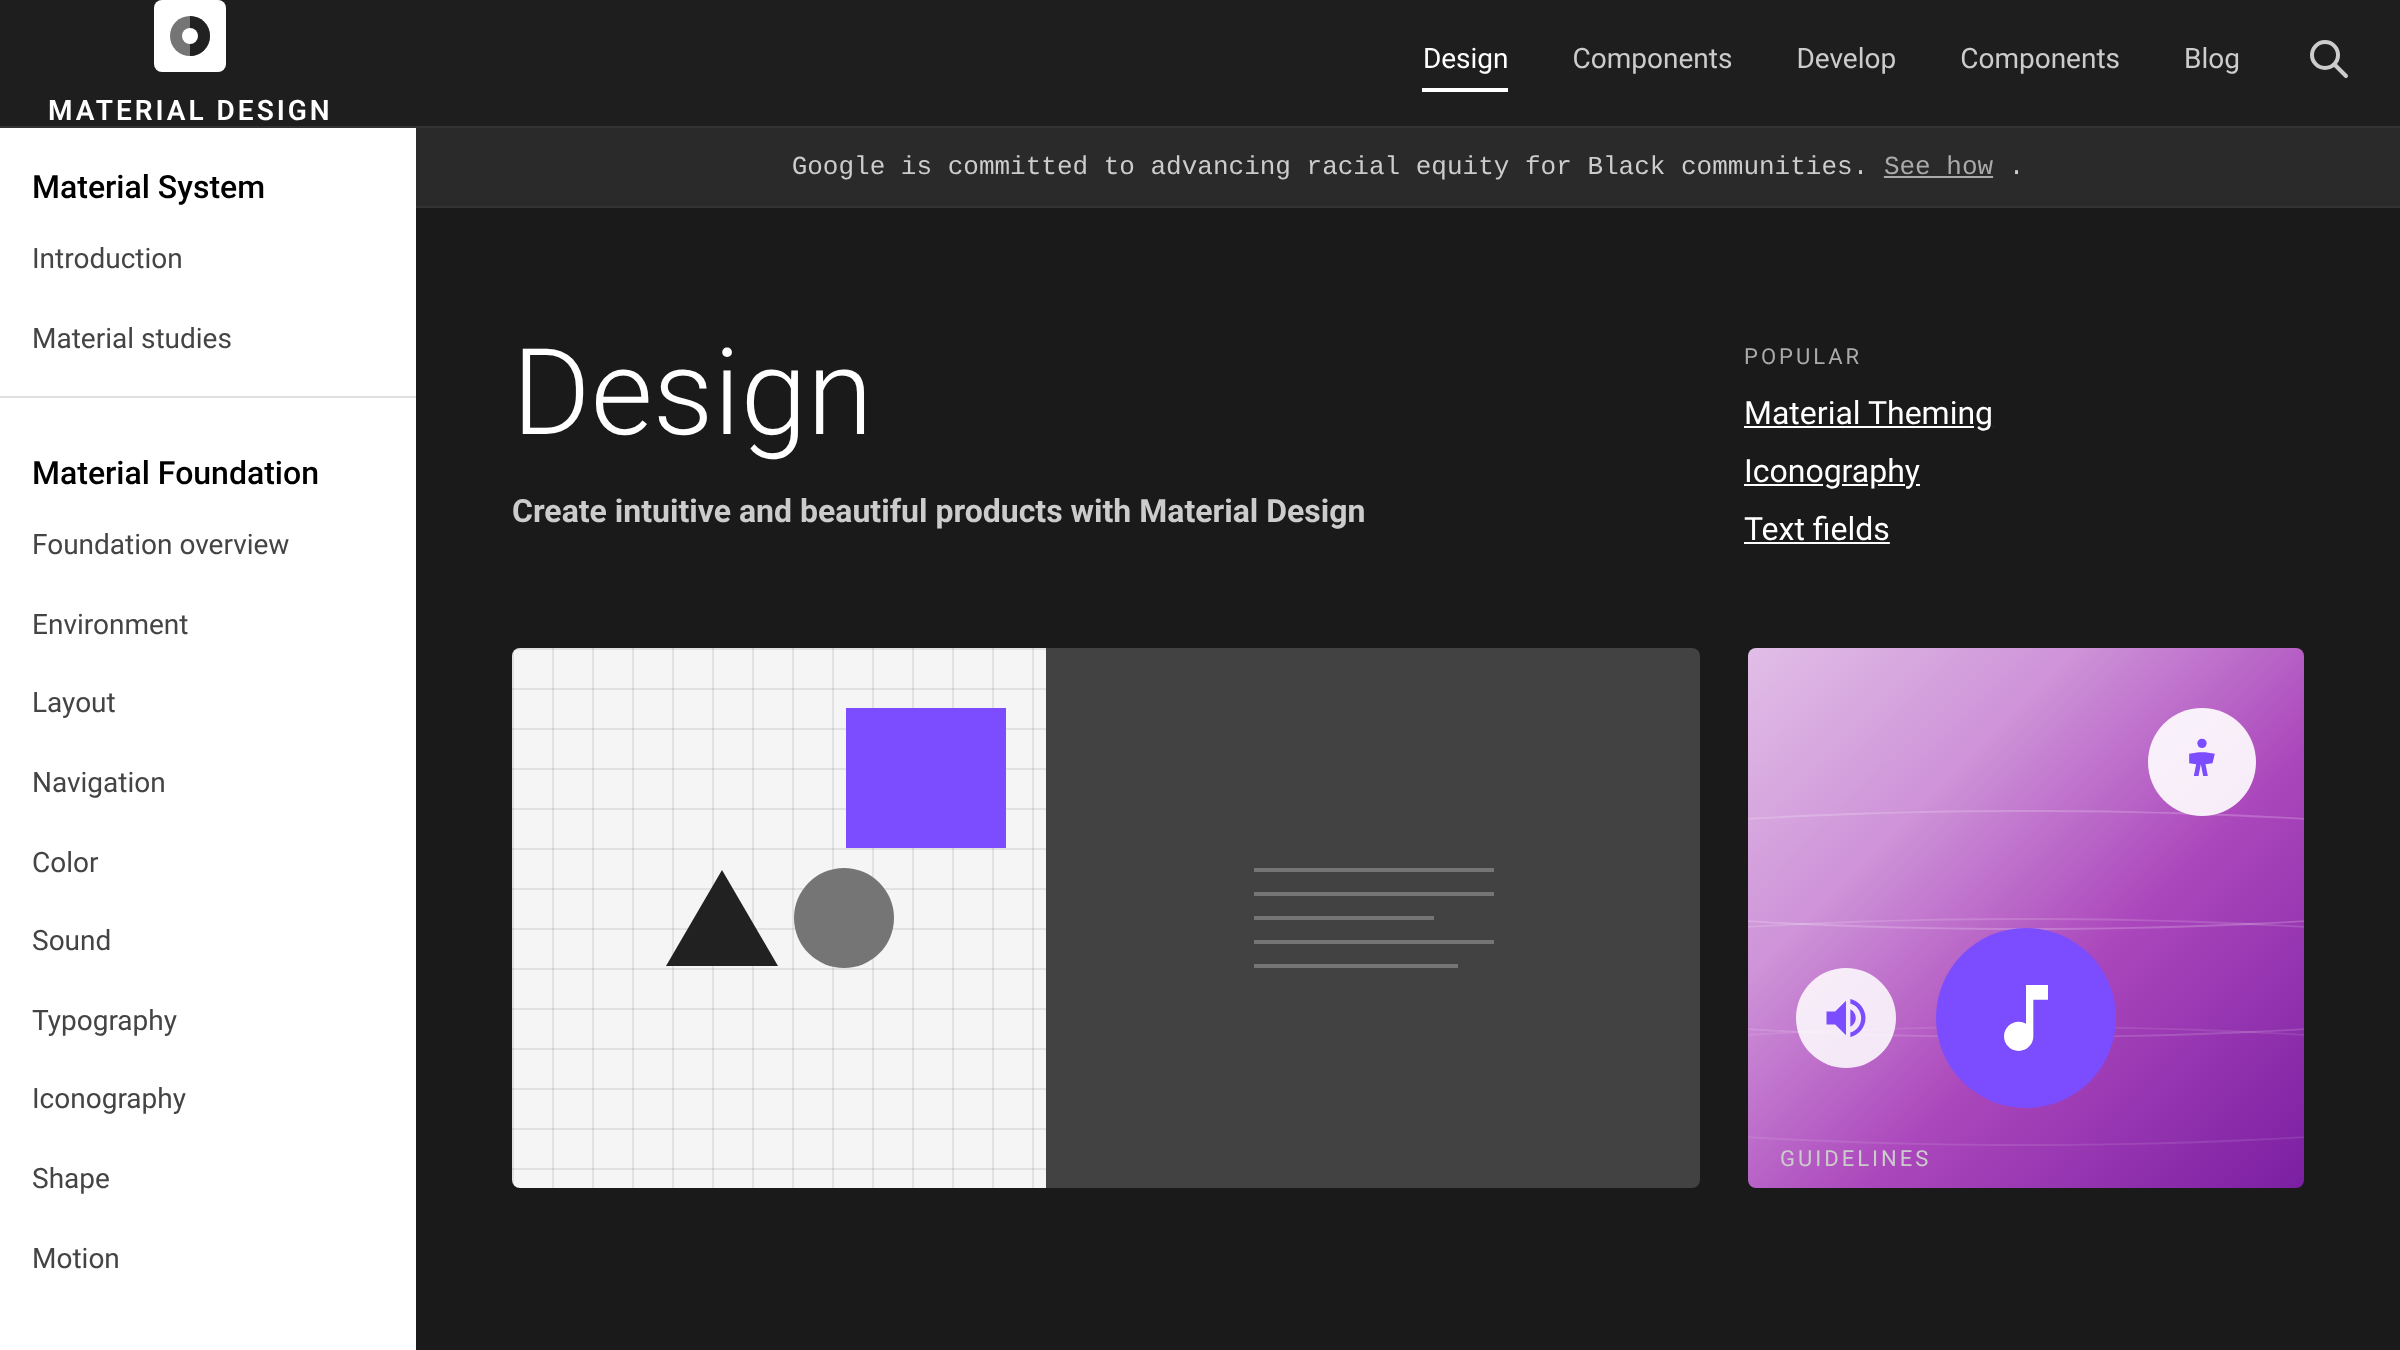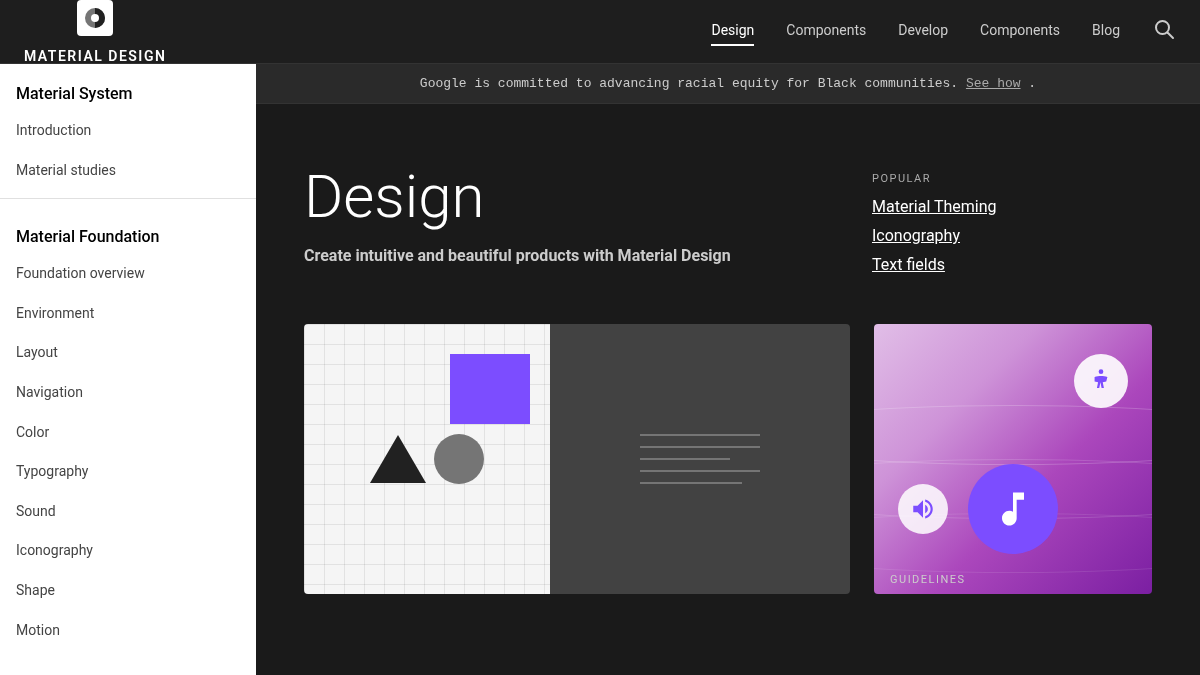--- a/index.html
+++ b/index.html
@@ -72,21 +72,21 @@
     }
 
     
     .layout {
       display: flex;
       height: calc(675px - 64px);
     }
 
     
     .sidebar {
-      width: 256px;
+      width: 208px;
       background: #fff;
       overflow-y: auto;
       flex-shrink: 0;
     }
     .sidebar-section-title {
       font-size: 16px;
       font-weight: 500;
       color: #000;
       padding: 20px 16px 8px 16px;
     }
@@ -349,22 +349,22 @@
     <div class="sidebar-section-title">Material System</div>
     <div class="sidebar-item">Introduction</div>
     <div class="sidebar-item">Material studies</div>
     <div class="sidebar-divider"></div>
     <div class="sidebar-section-title">Material Foundation</div>
     <div class="sidebar-item">Foundation overview</div>
     <div class="sidebar-item">Environment</div>
     <div class="sidebar-item">Layout</div>
     <div class="sidebar-item">Navigation</div>
     <div class="sidebar-item">Color</div>
+    <div class="sidebar-item">Sound</div>
     <div class="sidebar-item">Typography</div>
-    <div class="sidebar-item">Sound</div>
     <div class="sidebar-item">Iconography</div>
     <div class="sidebar-item">Shape</div>
     <div class="sidebar-item">Motion</div>
   </aside>
 
   <main class="main-content">
 
     <div class="announcement-bar">
       <span>Google is committed to advancing racial equity for Black communities.</span>
       <a>See how</a>

